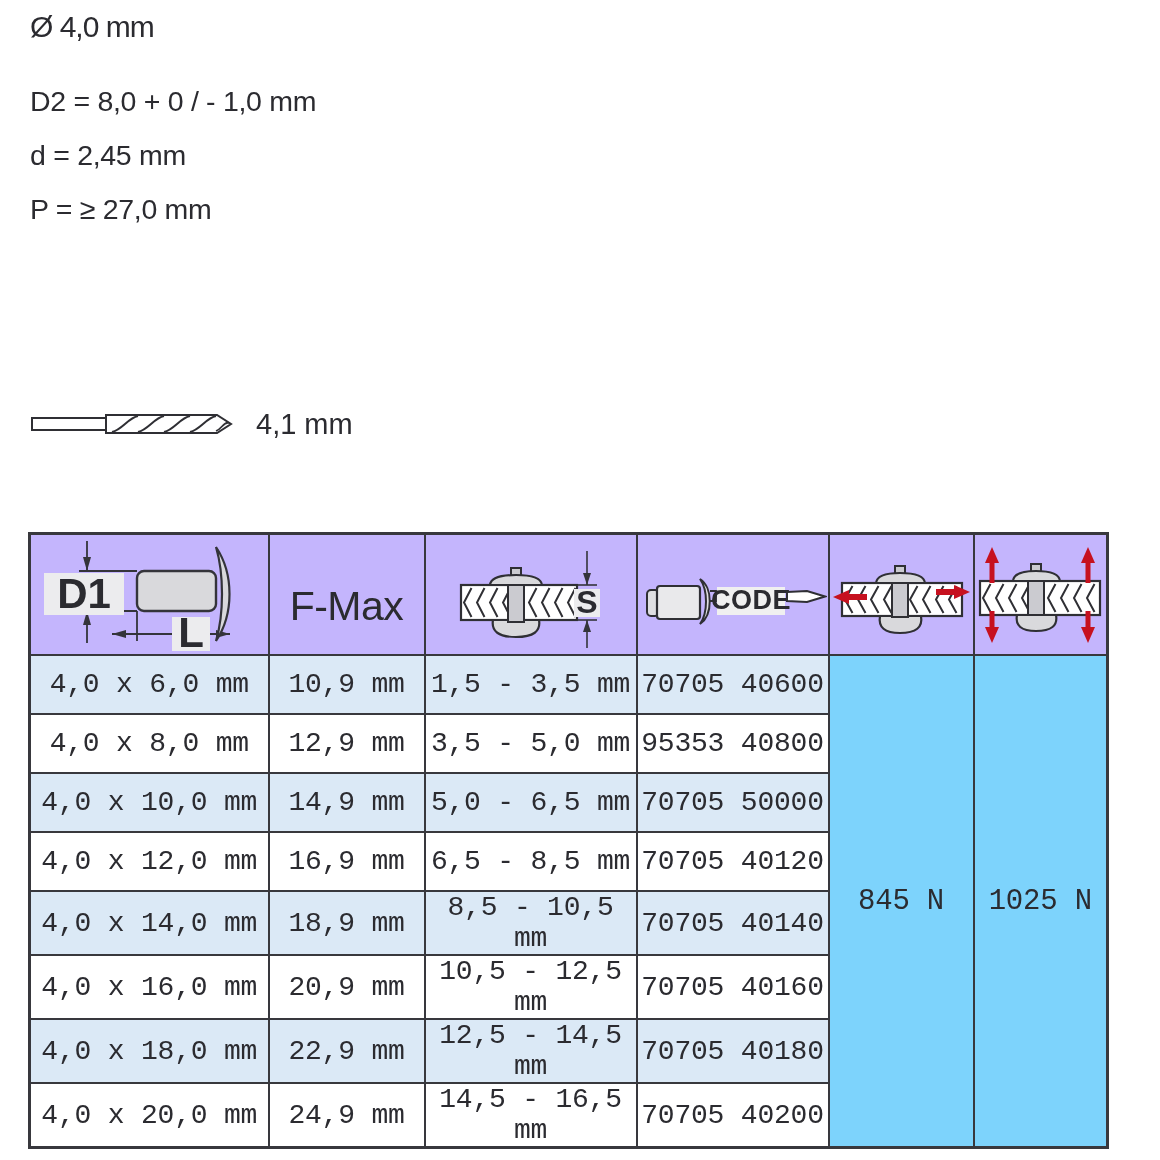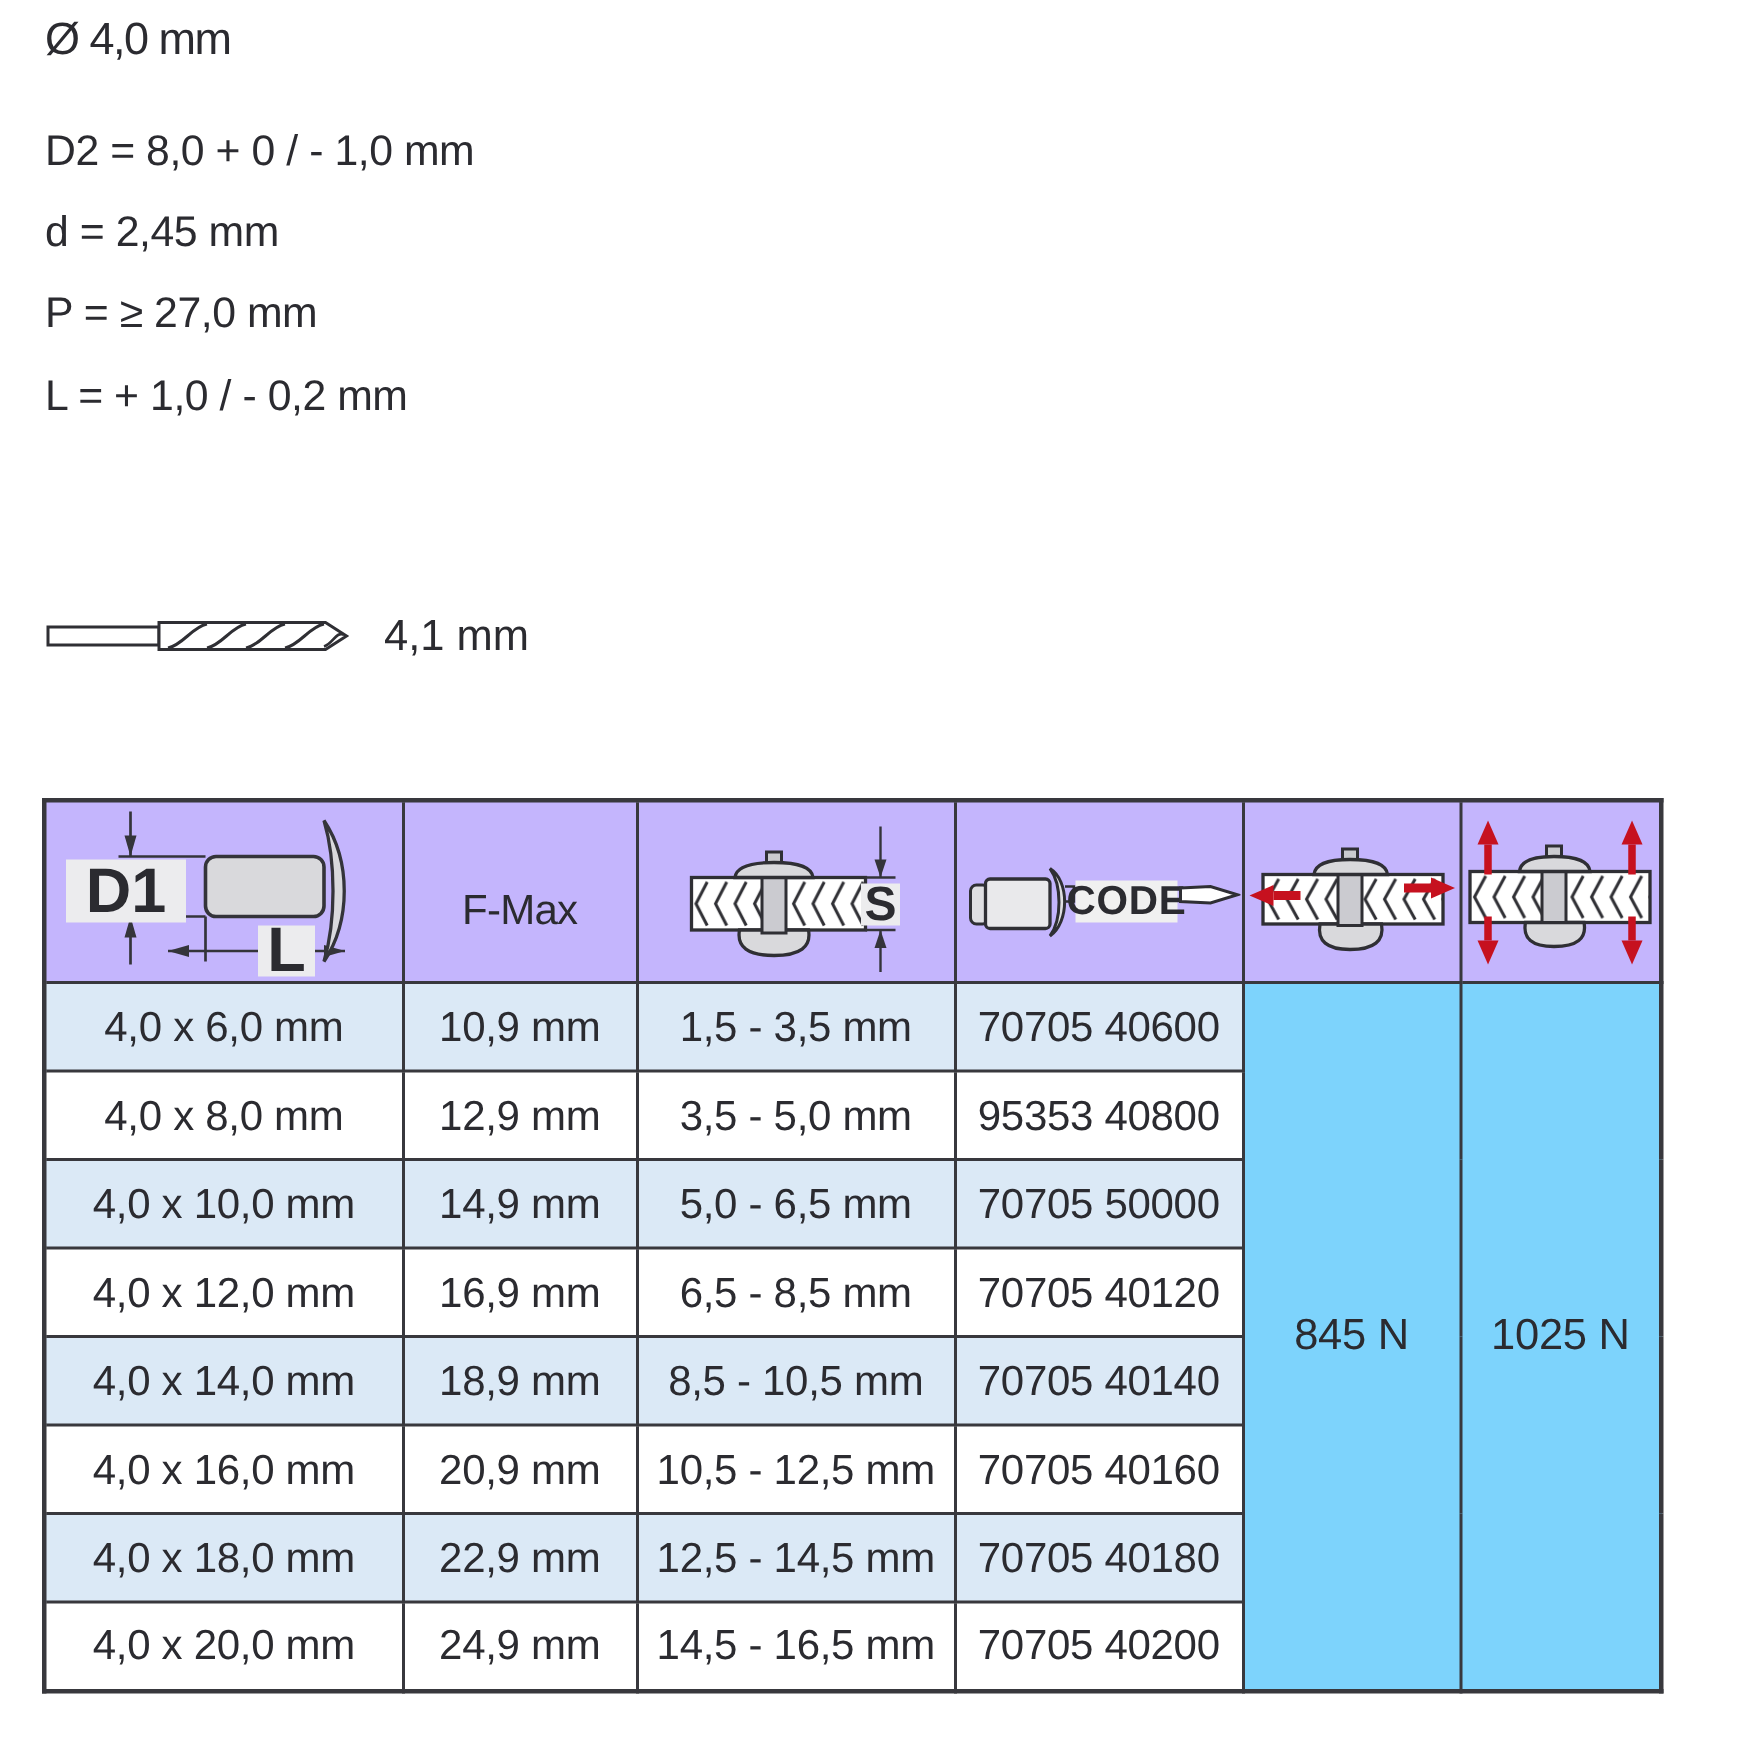--- a/index.html
+++ b/index.html
@@ -26,41 +26,40 @@
   table.spec-table {
     position:absolute; left:28px; top:532px; width:1078px;
     border-collapse:collapse; table-layout:fixed;
     border:3px solid #38383d;
   }
   .spec-table th, .spec-table td {
     border:2px solid #38383d; padding:0;
     text-align:center; vertical-align:middle;
   }
   .spec-table thead tr { height:120px; }
-  .spec-table tbody tr { height:59px; }
+  .spec-table tbody tr { height:59px;font-family:Liberation Mono, monospace; }
   .spec-table td { font-size:28px; letter-spacing:-0.2px; }
   .spec-table th { background:#c4b5fd; font-weight:normal; }
   tbody tr.alt td.c { background:#dbe9f6; }
   td.merged { background:#7dd3fc; font-size:29px; }
-  .fmax { font-size:28px; letter-spacing:-0.5px; position:relative; top:12px; display:inline-block; }
+  .fmax { font-size:41px; letter-spacing:-0.5px; position:relative; top:12px; display:inline-block; }
   th svg { display:block; margin:0 auto; }
   svg text { font-family:"Liberation Sans", sans-serif; fill:#2b2b30; }
 </style>
 </head>
 <body>
 
 <div class="page">
 
   <h1 class="title">Ø 4,0 mm</h1>
 
   <div class="specs">
     <div class="spec-line">D2 = 8,0 + 0 / - 1,0 mm</div>
     <div class="spec-line">d = 2,45 mm</div>
     <div class="spec-line">P = ≥ 27,0 mm</div>
-    <div class="spec-line">L = + 1,0 / - 0,2 mm</div>
   </div>
 
   <div class="drill-row">
     <svg width="208" height="34" viewBox="0 0 208 34">
       <rect x="2" y="11" width="74" height="12" fill="#ffffff" stroke="#2f2f34" stroke-width="2"></rect>
       <path d="M76,8 L187,8 L201,17 L187,26 L76,26 Z" fill="#ffffff" stroke="#2f2f34" stroke-width="2"></path>
       <path d="M82,25 C92,23 98,11 108,9" fill="none" stroke="#2f2f34" stroke-width="2"></path>
       <path d="M108,25 C118,23 124,11 134,9" fill="none" stroke="#2f2f34" stroke-width="2"></path>
       <path d="M134,25 C144,23 150,11 160,9" fill="none" stroke="#2f2f34" stroke-width="2"></path>
       <path d="M160,25 C170,23 176,11 186,9" fill="none" stroke="#2f2f34" stroke-width="2"></path>

